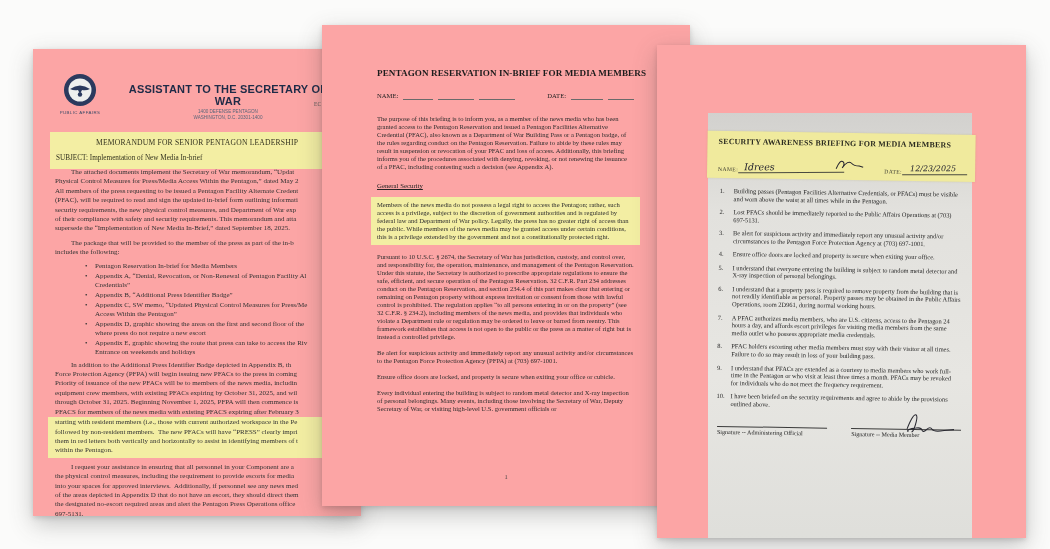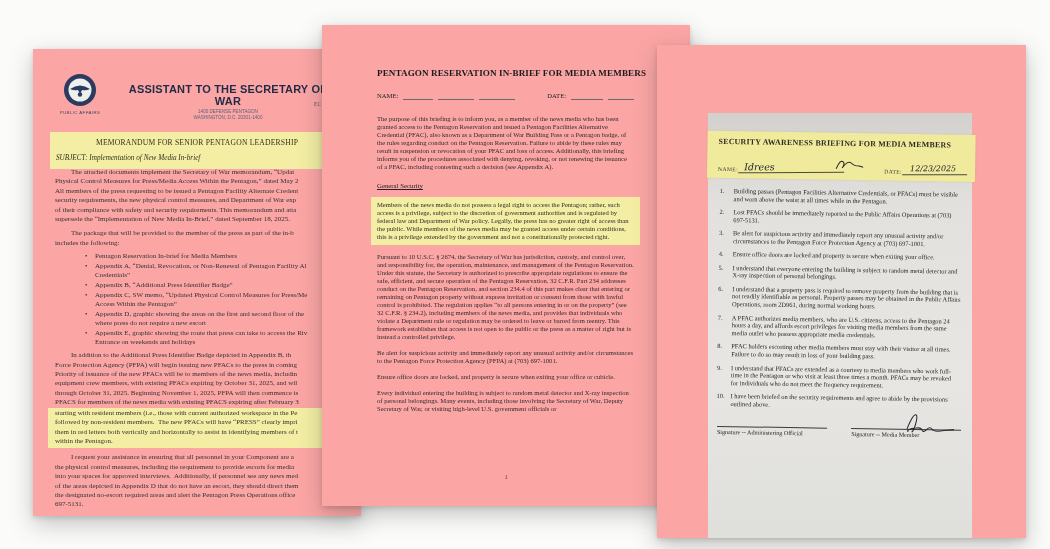--- a/index.html
+++ b/index.html
@@ -15,21 +15,21 @@
   .m-sealcap{font-family:"Liberation Sans",sans-serif;font-size:4.4px;letter-spacing:.4px;
              color:#3c4a66;margin-top:3px;}
   .m-head{position:absolute;left:88px;top:34px;width:214px;text-align:center;
           font-family:"Liberation Sans",sans-serif;}
   .m-office{font-size:11px;font-weight:bold;color:#1e2b47;letter-spacing:.2px;}
   .m-addr{font-size:4.6px;color:#5a6579;margin-top:2px;line-height:5.6px;}
   .m-stamp{position:absolute;left:281px;top:52px;font-size:5.6px;color:#555;}
   .m-highlight{position:absolute;left:17px;top:83px;right:-2px;background:var(--hl);
                padding:6px 0 7px 6px;}
   .m-memoline{font-size:7.6px;color:#33321f;letter-spacing:.2px;padding-left:40px;}
-  .m-subject{font-size:7.2px;color:#33321f;margin-top:7px;font-style:italic;}
+  .m-subject{font-size:7.2px;color:#33321f;margin-top:7px;}
   .m-body{position:absolute;left:22px;top:119px;right:0;font-size:7px;line-height:9.4px;
           color:#333;}
   .m-body .ln{white-space:pre;}
   .indent-first .ln:first-child{text-indent:16px;}
   .gap5{margin-top:5px;}  .gap4{margin-top:0;}
   .m-bullets{margin:4px 0 4px 30px;line-height:9px;}
   .bullet{display:flex;margin-bottom:1px;}
   .bullet .dot{width:10px;flex:none;}
   .bullet .bl{white-space:pre;}
   .hl-lines{background:var(--hl);margin-left:-7px;padding:1px 0 2px 7px;}
@@ -102,20 +102,21 @@
     <div class="m-highlight">
       <div class="m-memoline">MEMORANDUM FOR SENIOR PENTAGON LEADERSHIP</div>
       <div class="m-subject">SUBJECT:  Implementation of New Media In-brief</div>
     </div>
 
     <div class="m-body">
       <div class="indent-first">
           <div class="ln">The attached documents implement the Secretary of War memorandum, “Updat</div>
           <div class="ln">Physical Control Measures for Press/Media Access Within the Pentagon,” dated May 2</div>
           <div class="ln">All members of the press requesting to be issued a Pentagon Facility Alternate Credent</div>
+          <div class="ln">(PFAC), will be required to read and sign the updated in-brief form outlining informati</div>
           <div class="ln">security requirements, the new physical control measures, and Department of War exp</div>
           <div class="ln">of their compliance with safety and security requirements. This memorandum and atta</div>
           <div class="ln">supersede the “Implementation of New Media In-Brief,” dated September 18, 2025.</div>
         </div>
       <div class="indent-first gap5">
           <div class="ln">The package that will be provided to the member of the press as part of the in-b</div>
           <div class="ln">includes the following:</div>
         </div>
       <div class="m-bullets">
           <div class="bullet">

